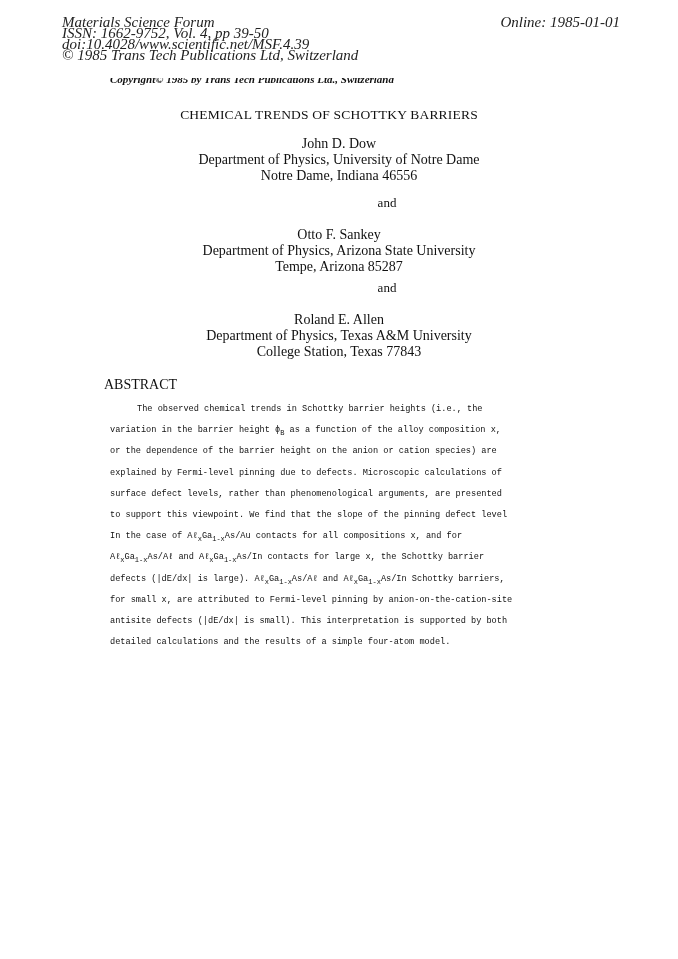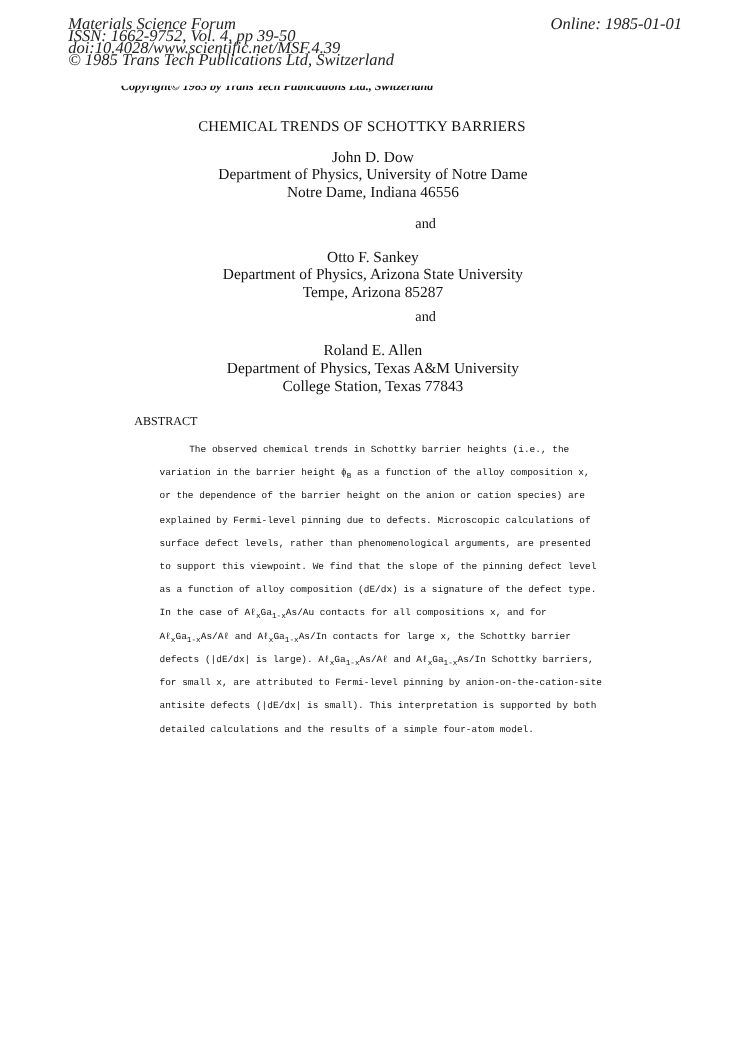--- a/index.html
+++ b/index.html
@@ -6,23 +6,23 @@
     body { width: 678px; height: 959px; position: relative; overflow: hidden; color: #111; }
     .hdr { position: absolute; font-family: "Liberation Serif", serif; font-style: italic; font-size: 15px; line-height: 11px; color: #222; }
     .hdr-left { left: 62px; top: 17px; }
     .hdr-right { right: 58px; top: 17px; }
     .copyright-cut { position: absolute; left: 110px; top: 65px; height: 8px; overflow: hidden; font-family: "Liberation Serif", serif; font-weight: bold; font-style: italic; font-size: 11px; line-height: 11px; color: #111; margin-top: 13px; }
     .copyright-cut span { position: relative; top: -4px; }
     .center { position: absolute; left: 0; width: 678px; text-align: center; font-family: "Liberation Serif", serif; color: #111; }
     .title { top: 107px; font-size: 13.5px; letter-spacing: 0.2px; left: -10px; }
     .author-block { font-size: 14px; line-height: 16px; }
     .and { font-size: 13px; margin-left: 48px; }
-    .abstract-heading { position: absolute; left: 122px; top: 377px; font-family: "Liberation Serif", serif; font-size: 11px; color: #111; }
+    .abstract-heading { position: absolute; left: 104px; top: 377px; font-family: "Liberation Serif", serif; font-size: 14px; color: #111; }
     .abstract { position: absolute; left: 110px; top: 399px; width: 470px; font-family: "Liberation Mono", monospace; font-size: 8.6px; line-height: 21.2px; color: #111; }
-    .abstract .line { white-space: pre; display: block; height: 21.2px; margin-left: 35px; }
+    .abstract .line { white-space: pre; display: block; height: 21.2px; }
     .abstract .indent { padding-left: 27px; }
     sub, sup { font-size: 7px; line-height: 0; }
   </style>
 </head>
 <body>
 
 <div>
   <div class="hdr hdr-left">
     <div>Materials Science Forum</div>
     <div>ISSN: 1662-9752, Vol. 4, pp 39-50</div>
@@ -62,20 +62,19 @@
 
 <div class="abstract-heading">ABSTRACT</div>
 
 <div class="abstract">
   <span class="line indent">The observed chemical trends in Schottky barrier heights (i.e., the</span>
   <span class="line">variation in the barrier height ϕ<sub>B</sub> as a function of the alloy composition x,</span>
   <span class="line">or the dependence of the barrier height on the anion or cation species) are</span>
   <span class="line">explained by Fermi-level pinning due to defects. Microscopic calculations of</span>
   <span class="line">surface defect levels, rather than phenomenological arguments, are presented</span>
   <span class="line">to support this viewpoint. We find that the slope of the pinning defect level</span>
-  <span class="line">as a function of alloy composition (dE/dx) is a signature of the defect type.</span>
   <span class="line">In the case of Aℓ<sub>x</sub>Ga<sub>1-x</sub>As/Au contacts for all compositions x, and for</span>
   <span class="line">Aℓ<sub>x</sub>Ga<sub>1-x</sub>As/Aℓ and Aℓ<sub>x</sub>Ga<sub>1-x</sub>As/In contacts for large x, the Schottky barrier</span>
   <span class="line">defects (|dE/dx| is large). Aℓ<sub>x</sub>Ga<sub>1-x</sub>As/Aℓ and Aℓ<sub>x</sub>Ga<sub>1-x</sub>As/In Schottky barriers,</span>
   <span class="line">for small x, are attributed to Fermi-level pinning by anion-on-the-cation-site</span>
   <span class="line">antisite defects (|dE/dx| is small). This interpretation is supported by both</span>
   <span class="line">detailed calculations and the results of a simple four-atom model.</span>
 </div>
 
 </body></html>

